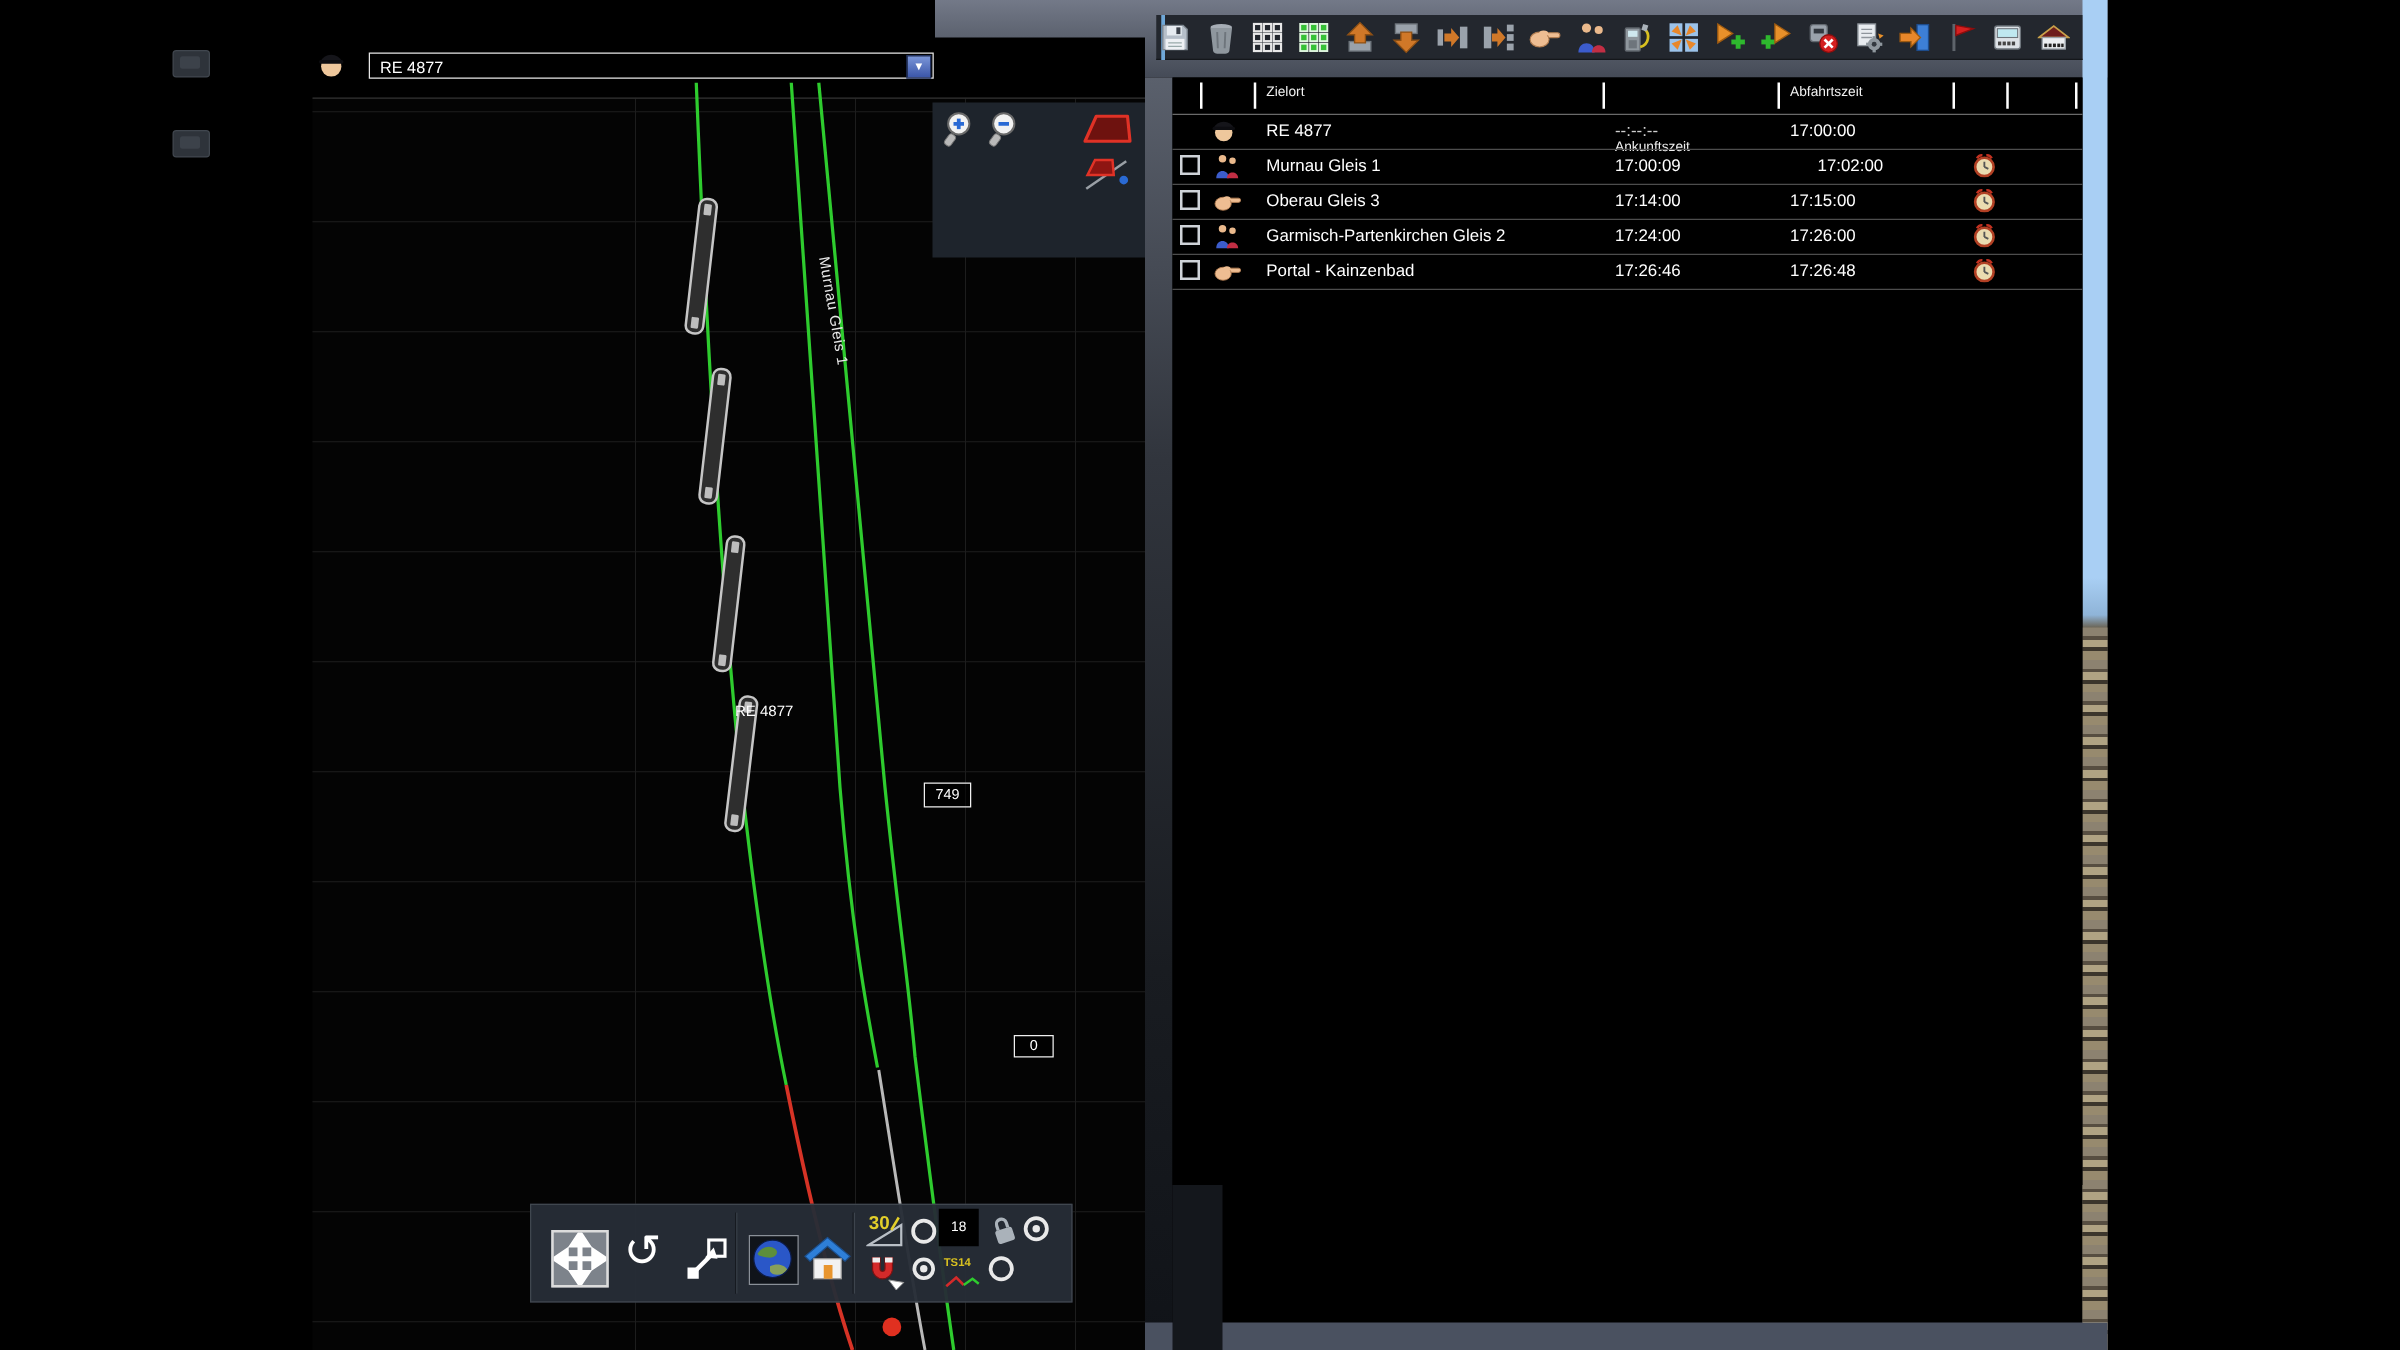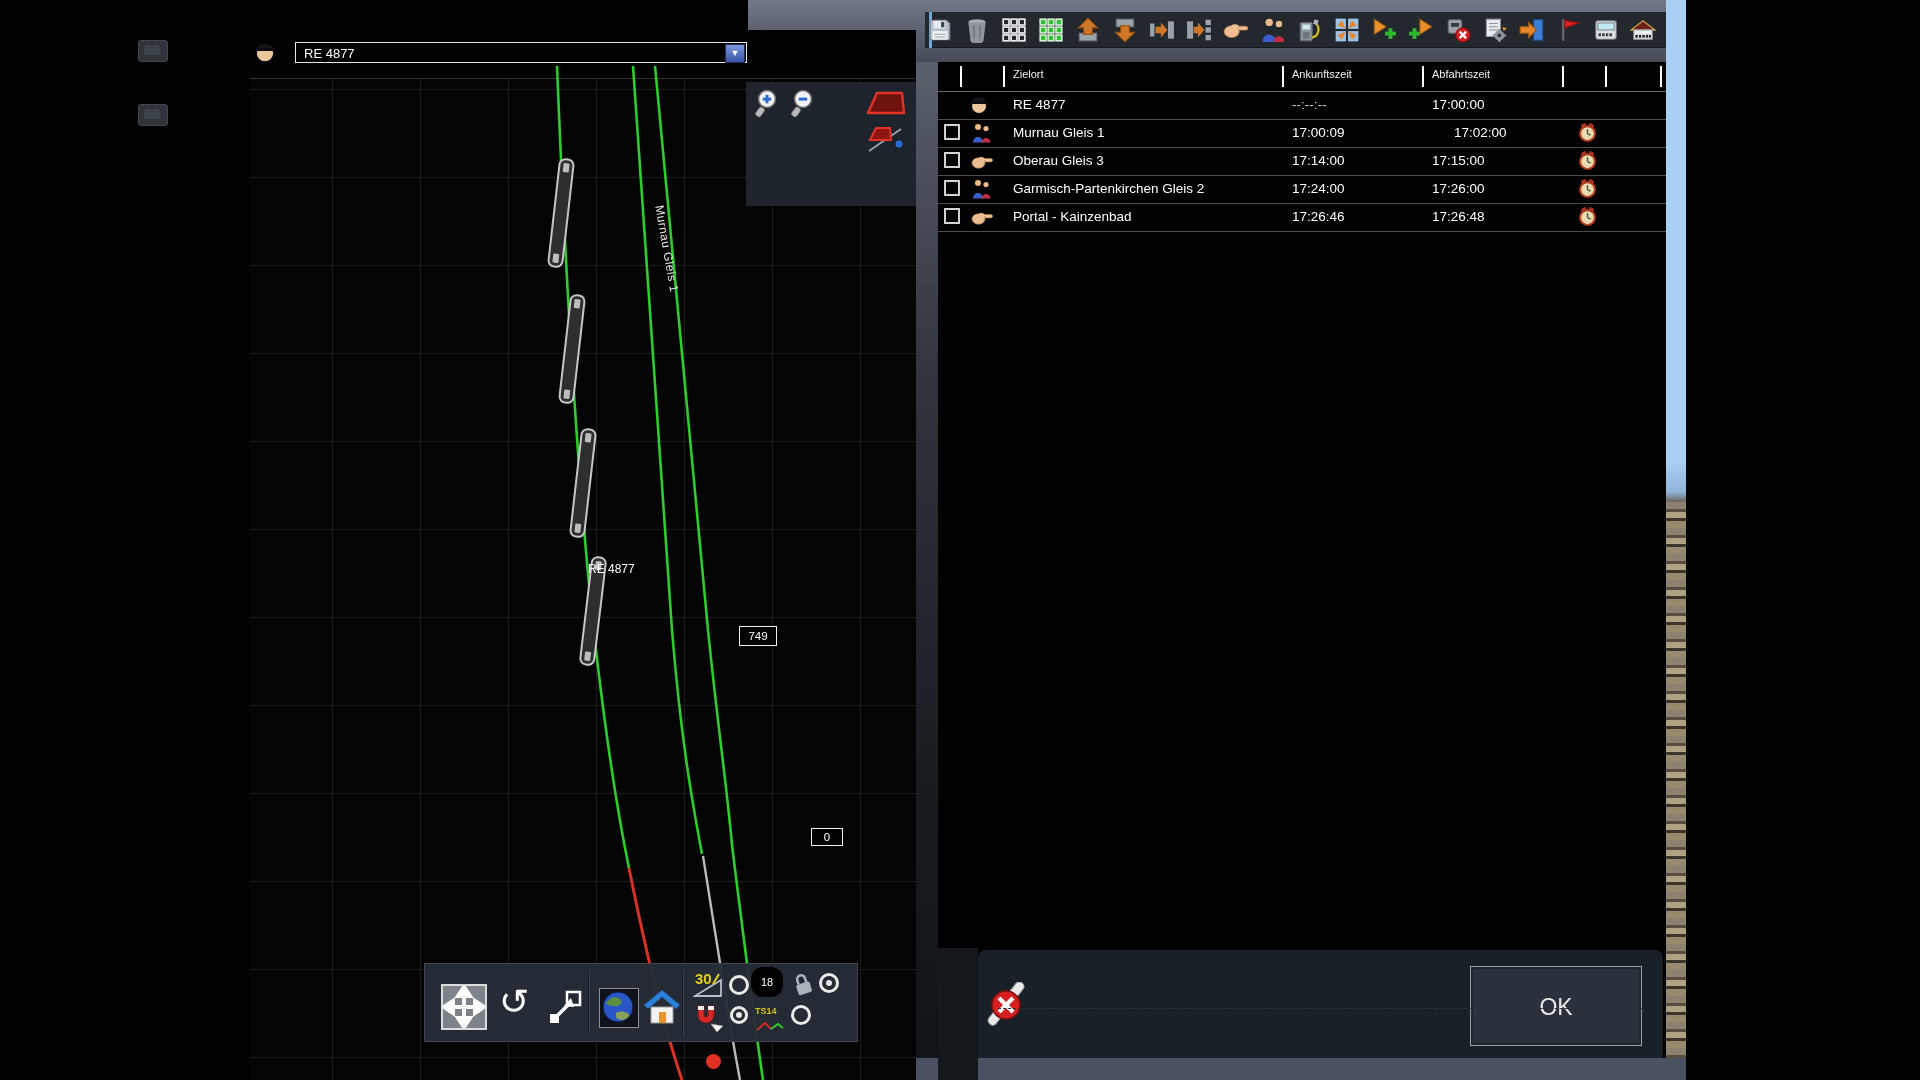--- a/index.html
+++ b/index.html
@@ -44,21 +44,21 @@
   
   #minimap{left:746px;top:82px;width:170px;height:124px;background:#1e242c;}
   .mini-btn{position:absolute;}
 
   
   #map-toolbar{left:424px;top:963px;width:434px;height:79px;background:rgba(39,45,54,.96);border:1px solid #40474f;box-sizing:border-box;}
   .mtb-divider{position:absolute;top:6px;width:1px;height:65px;background:#161a20;border-right:1px solid #3d444d;}
   #pan-btn{left:16px;top:20px;width:46px;height:46px;background:#7d838b;border:2px solid #dcdcdc;box-sizing:border-box;}
   .ring{border:3px solid #e9e9e9;border-radius:50%;box-sizing:border-box;}
   .ring.dot:after{content:"";position:absolute;left:50%;top:50%;width:6px;height:6px;margin:-3px 0 0 -3px;background:#e9e9e9;border-radius:50%;}
-  #num-box{left:326px;top:3px;width:32px;height:30px;background:#000;color:#fff;font-size:11px;text-align:center;line-height:30px;border-radius:12px;}
+  #num-box{left:326px;top:3px;width:32px;height:30px;background:#000;color:#fff;font-size:11px;text-align:center;line-height:30px;}
   #ts-label{color:#d8c020;font-size:9px;font-weight:bold;}
   #slope-label{color:#e3cf2a;font-size:15px;font-weight:bold;}
   #rotate-btn{color:#fff;font-size:36px;line-height:40px;font-family:"DejaVu Sans",sans-serif;}
 
   
   #toolbar{left:925px;top:12px;width:741px;height:36px;background:#23272e;border-bottom:1px solid #14171b;box-sizing:border-box;}
   #toolbar-edge{left:929px;top:12px;width:3px;height:36px;background:#6fa8d8;}
   .tb-icon{position:absolute;top:17px;width:26px;height:26px;}
 
   
@@ -430,21 +430,21 @@
 
     <div>
       <div class="hdr-tick" style="left:22px;"></div>
       <div class="hdr-tick" style="left:65px;"></div>
       <div class="hdr-tick" style="left:344px;"></div>
       <div class="hdr-tick" style="left:484px;"></div>
       <div class="hdr-tick" style="left:624px;"></div>
       <div class="hdr-tick" style="left:667px;"></div>
       <div class="hdr-tick" style="left:722px;"></div>
       <span class="hdr-text" style="left:75px;">Zielort</span>
-      <span class="hdr-text" style="left:354px;">Ankunftszeit</span>
+      <span class="hdr-text" style="left:354px;margin-top:44px;">Ankunftszeit</span>
       <span class="hdr-text" style="left:494px;">Abfahrtszeit</span>
       <div style="position:absolute;left:0;top:29px;width:728px;border-top:1px solid #6a6a6a;"></div>
     </div>
 
     <div class="row" style="top:29px;">
       <span class="row-icon" style="left:30px;top:2px;">
         <svg width="22" height="24" viewBox="0 0 22 24">
             <circle cx="11" cy="13" r="7" fill="#eec79c"></circle>
             <path d="M3.2,9.5 a8,6.5 0 0 1 15.6,0 Z" fill="#15151a"></path>
             <rect x="2" y="8.4" width="18" height="2.6" rx="1.3" fill="#0d0d11"></rect>
@@ -539,25 +539,14 @@
         <svg width="19" height="19" viewBox="0 0 18 18">
             <path d="M3.5,3.5 A4 4 0 0 1 7.5,1.2" stroke="#c03020" fill="none" stroke-width="2"></path>
             <path d="M10.5,1.2 A4 4 0 0 1 14.5,3.5" stroke="#c03020" fill="none" stroke-width="2"></path>
             <circle cx="9" cy="10" r="7" fill="#eadbb0" stroke="#b24024" stroke-width="2"></circle>
             <path d="M9,10 L9,6 M9,10 L12,11.5" stroke="#555" stroke-width="1.4"></path>
           </svg>
       </span>
     </div>
   </div>
 
-  <div class="abs" id="footer-panel">
-    <div style="position:absolute;left:8px;top:32px;">
-      <svg width="40" height="48" viewBox="0 0 40 48">
-          <rect x="14" y="-4" width="9" height="52" rx="4" transform="rotate(38 20 24)" fill="#e9e9e9" stroke="#9aa0a6"></rect>
-          <circle cx="20" cy="23" r="14" fill="#d42020" stroke="#7e0f0f" stroke-width="1.5"></circle>
-          <line x1="13" y1="16" x2="27" y2="30" stroke="#fff" stroke-width="4"></line>
-          <line x1="27" y1="16" x2="13" y2="30" stroke="#fff" stroke-width="4"></line>
-        </svg>
-    </div>
-    <div id="ok-button">OK</div>
-  </div>
 
 </div>
 
 </body></html>

